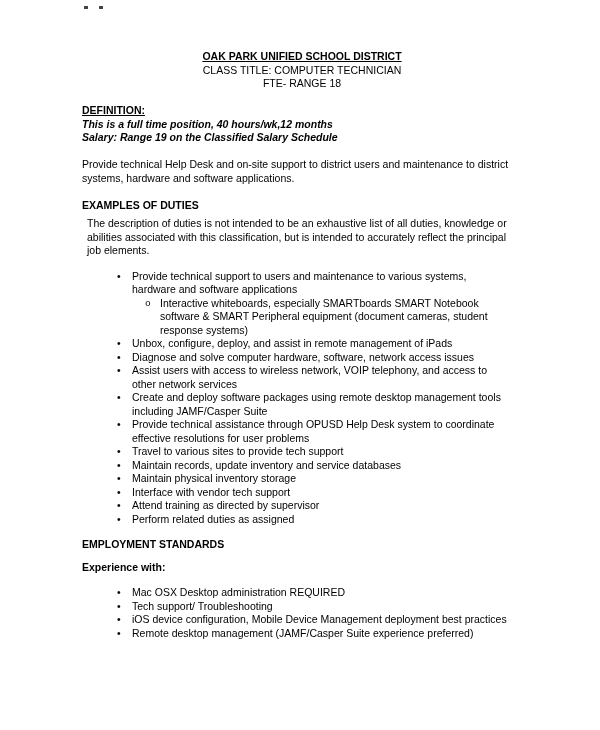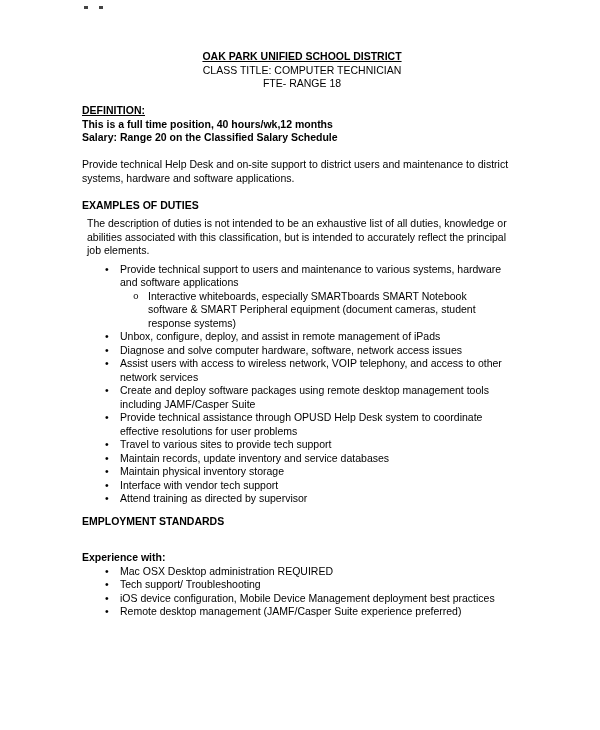--- a/index.html
+++ b/index.html
@@ -43,34 +43,35 @@
   }
   .heading {
     font-weight: bold;
     margin-top: 9px;
   }
   .heading.underlined {
     text-decoration: underline;
   }
   .bi {
     font-weight: bold;
+    font-style: italic;
   }
   .para {
     margin: 13.5px 0;
   }
   .intro {
     margin: 5px;
   }
   .subheading {
     font-weight: bold;
-    margin-top: 23px;
+    margin-top: 9px;
   }
   ul.bullets {
     list-style: none;
-    margin: 0;
+    margin: 12px;
     padding: 0 0 0 23px;
   }
   ul.bullets > li {
     position: relative;
     padding-left: 15px;
   }
   ul.bullets.duties > li {
     max-width: 390px;
   }
   ul.bullets > li::before {
@@ -109,41 +110,42 @@
 
     <header class="doc-header">
       <div class="district">OAK PARK UNIFIED SCHOOL DISTRICT</div>
       <div>CLASS TITLE: COMPUTER TECHNICIAN</div>
       <div>FTE- RANGE 18</div>
     </header>
 
     <section>
       <div class="heading underlined">DEFINITION:</div>
       <div class="bi">This is a full time position, 40 hours/wk,12 months</div>
-      <div class="bi">Salary: Range 20 on the Classified Salary Schedule</div>
+      <div class="bi">Salary: Range 19 on the Classified Salary Schedule</div>
       <p class="para">Provide technical Help Desk and on-site support to district users and maintenance to district systems, hardware and software applications.</p>
     </section>
 
     <section>
       <div class="heading">EXAMPLES OF DUTIES</div>
       <p class="intro">The description of duties is not intended to be an exhaustive list of all duties, knowledge or abilities associated with this classification, but is intended to accurately reflect the principal job elements.</p>
       <ul class="bullets duties">
           <li>Provide technical support to users and maintenance to various systems, hardware and software applications<ul class="sub-bullets">
               <li>Interactive whiteboards, especially SMARTboards SMART Notebook software &amp; SMART Peripheral equipment (document cameras, student response systems)</li>
             </ul></li>
           <li>Unbox, configure, deploy, and assist in remote management of iPads</li>
           <li>Diagnose and solve computer hardware, software, network access issues</li>
           <li>Assist users with access to wireless network, VOIP telephony, and access to other network services</li>
           <li>Create and deploy software packages using remote desktop management tools including JAMF/Casper Suite</li>
           <li>Provide technical assistance through OPUSD Help Desk system to coordinate effective resolutions for user problems</li>
           <li>Travel to various sites to provide tech support</li>
           <li>Maintain records, update inventory and service databases</li>
           <li>Maintain physical inventory storage</li>
           <li>Interface with vendor tech support</li>
           <li>Attend training as directed by supervisor</li>
+          <li>Perform related duties as assigned</li>
         </ul>
     </section>
 
     <section>
       <div class="heading">EMPLOYMENT STANDARDS</div>
       <div class="subheading">Experience with:</div>
       <ul class="bullets experience">
           <li>Mac OSX Desktop administration REQUIRED</li>
           <li>Tech support/ Troubleshooting</li>
           <li>iOS device configuration, Mobile Device Management  deployment best practices</li>

